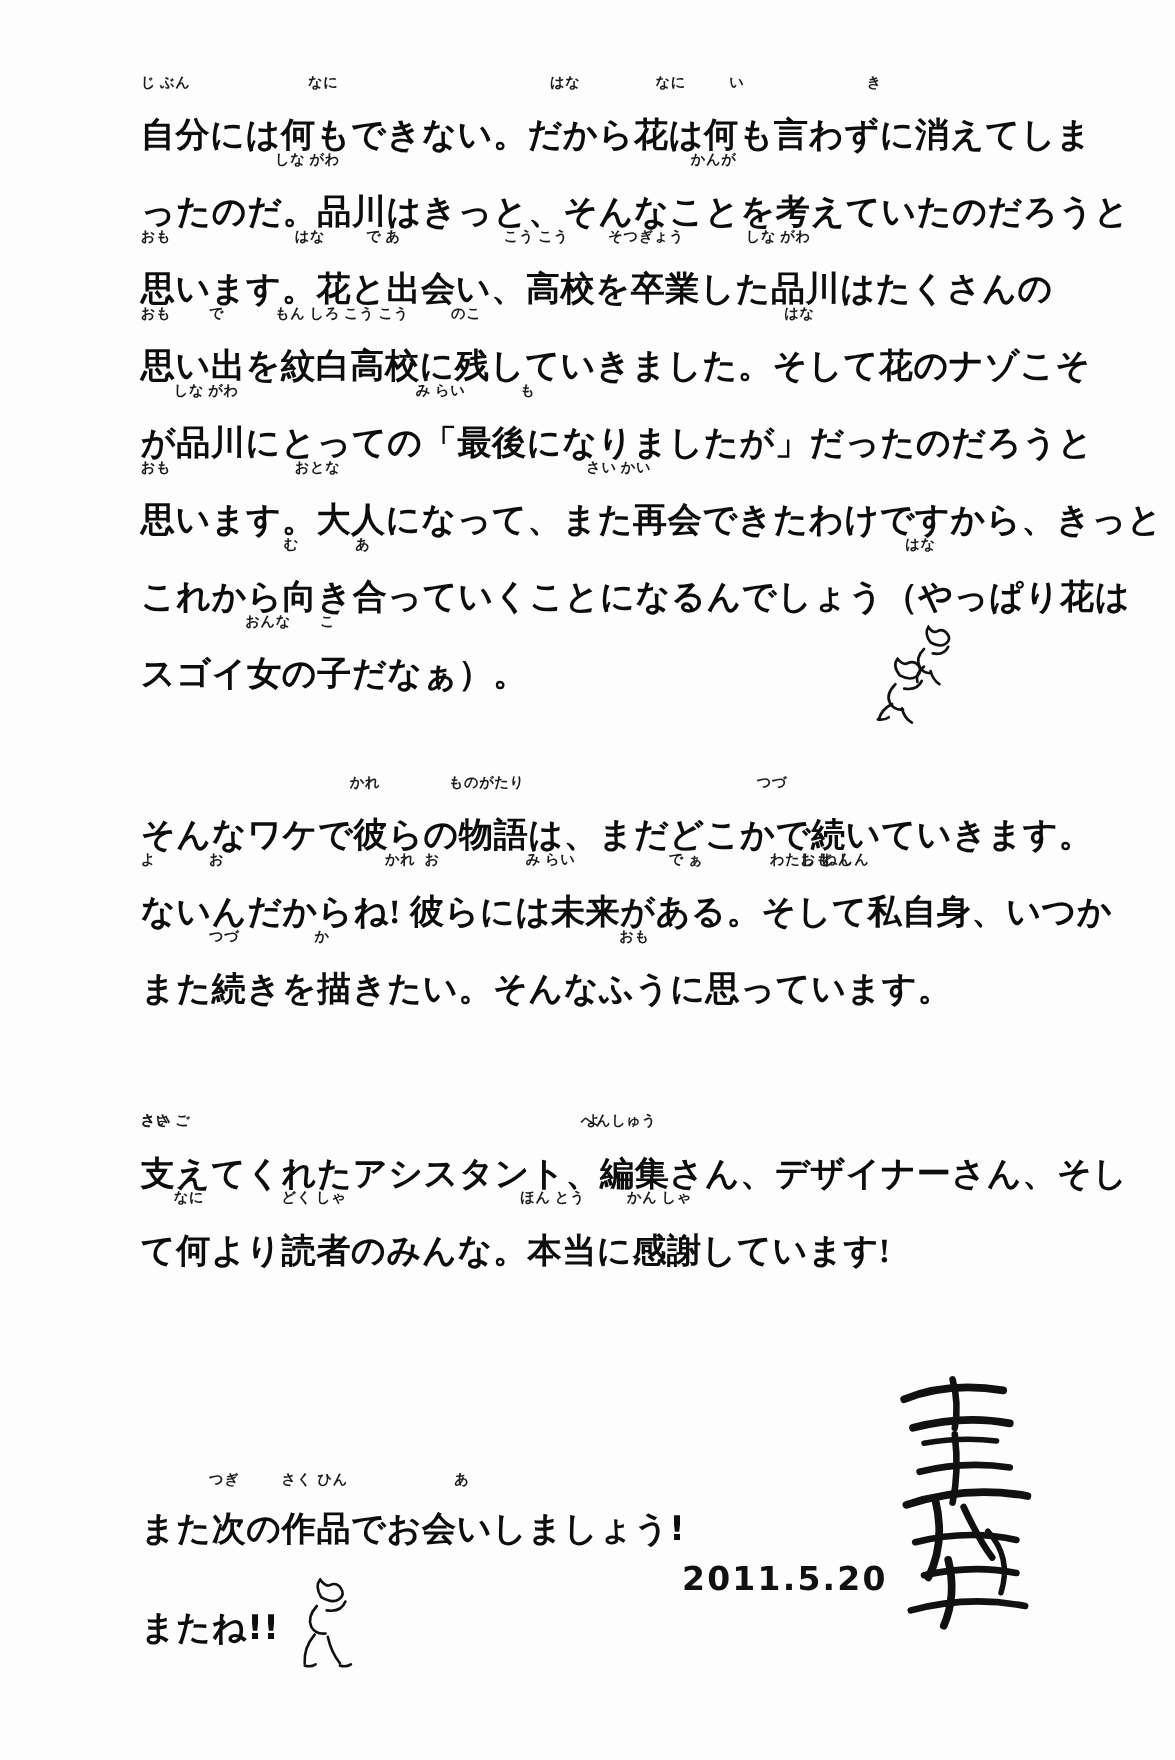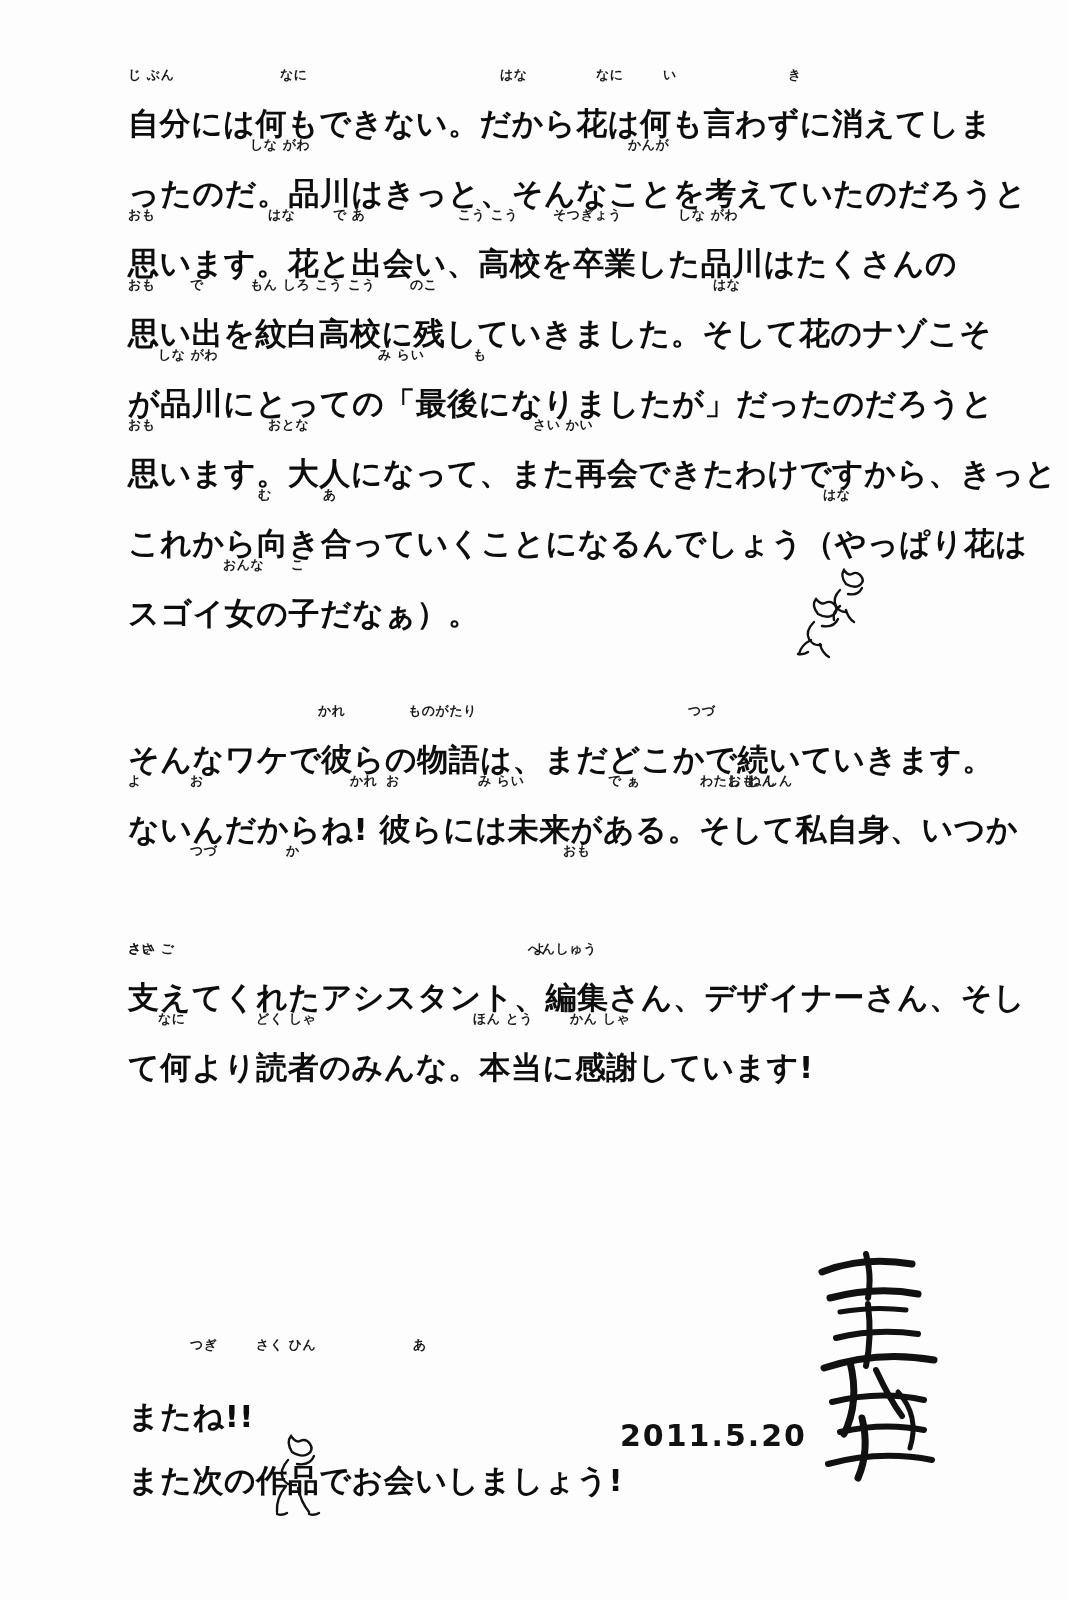--- a/index.html
+++ b/index.html
@@ -18,20 +18,21 @@
   .page {
     position: absolute;
     inset: 0;
     background: #fdfdfd;
   }
   .afterword {
     position: absolute;
     left: 128px;
     top: 88px;
     width: 790px;
+    font-family: Liberation Serif, serif;
   }
   .para {
     margin: 0 0 46px 0;
   }
   .para:last-child { margin-bottom: 0; }
   .line {
     position: relative;
     display: block;
     font-size: 31px;
     font-weight: bold;
@@ -186,20 +187,21 @@
         <span class="ruby" style="left:350px">み らい</span>
         <span class="ruby" style="left:572px">わたし じ しん</span>
       </div>
       <span class="line">ないんだからね! 彼らには未来がある。そして私自身、いつか</span>
 
       <div class="ruby-row">
         <span class="ruby" style="left:62px">つづ</span>
         <span class="ruby" style="left:158px">か</span>
         <span class="ruby" style="left:435px">おも</span>
       </div>
+      <span class="line">また続きを描きたい。そんなふうに思っています。</span>
     </div>
 
     <div class="spacer-md"></div>
 
     <div class="para">
       <div class="ruby-row">
         <span class="ruby" style="left:0px">さい ご</span>
         <span class="ruby" style="left:405px">よ</span>
       </div>
 
@@ -218,22 +220,22 @@
       <span class="line">て何より読者のみんな。本当に感謝しています!</span>
     </div>
   </div>
 
   <div class="footer-lines">
     <div class="ruby-row">
       <span class="ruby" style="left:62px">つぎ</span>
       <span class="ruby" style="left:128px">さく ひん</span>
       <span class="ruby" style="left:285px">あ</span>
     </div>
+    <span class="line">また次の作品でお会いしましょう!</span>
     <span class="line" style="margin-top:26px;display:block;">またね!!</span>
-    <span class="line">また次の作品でお会いしましょう!</span>
   </div>
 
   <div class="date">2011.5.20</div>
 
   <div class="doodle" style="left:780px; top:550px;">
     <svg width="110" height="110" viewBox="0 0 110 110" fill="none" stroke="#111" stroke-width="2.4" stroke-linecap="round">
 
       <path d="M66 34 q-6 -8 -2 -14 q4 6 8 4 q5 -3 9 2 q4 5 -1 9 q-5 4 -14 -1 z"></path>
       <path d="M60 40 q-8 8 -4 16 q3 6 10 6"></path>
       <path d="M68 44 q10 2 14 -6"></path>

